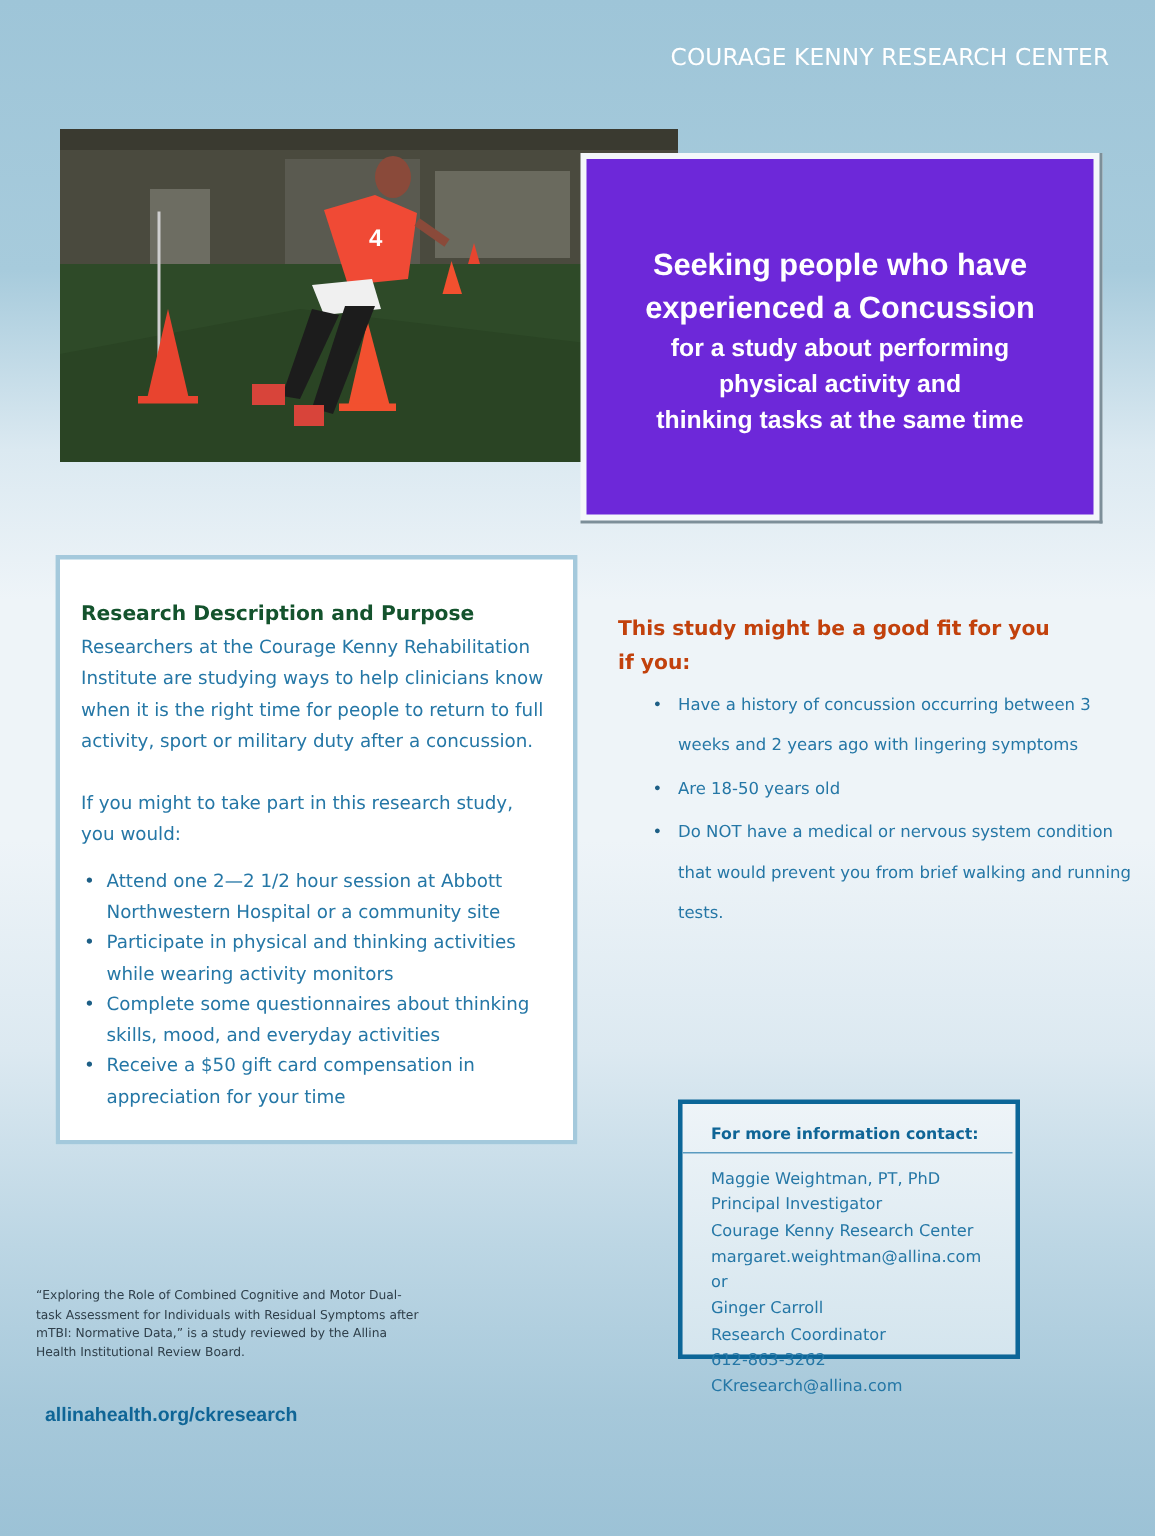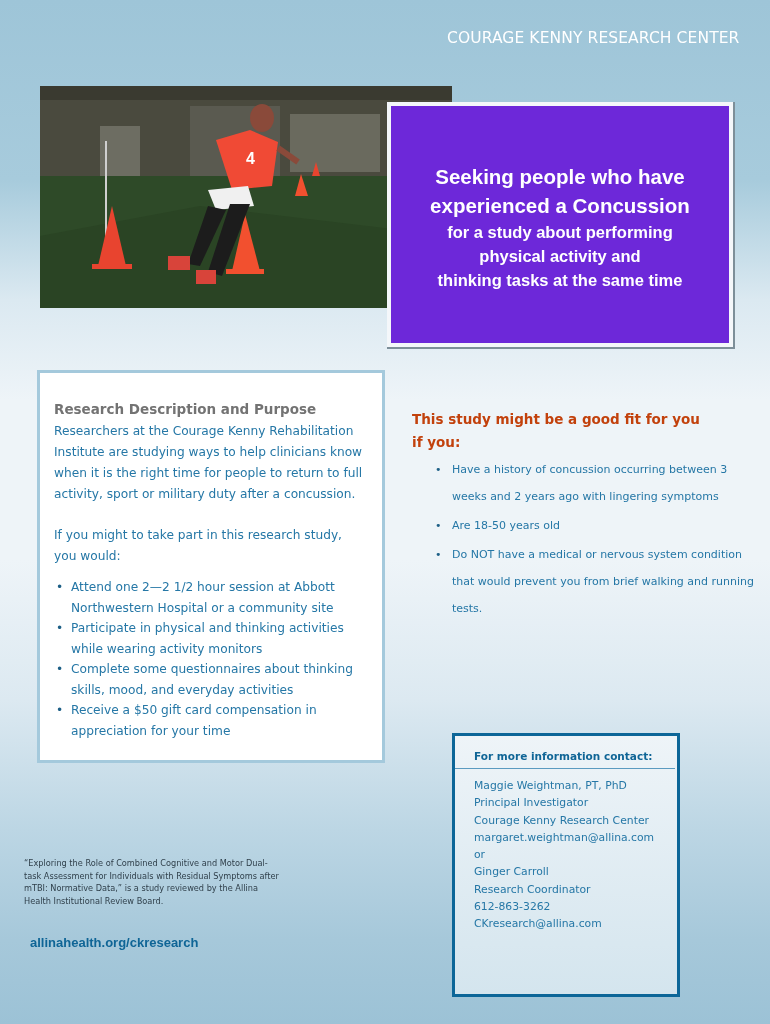--- a/index.html
+++ b/index.html
@@ -31,35 +31,35 @@
     width: 100%; height: 100%; background: #6d28d9;
     color: #ffffff; text-align: center; padding-top: 56px;
   }
   .hero-title { font-size: 20.5px; font-weight: bold; line-height: 29px; }
   .hero-sub { font-size: 16.5px; font-weight: bold; line-height: 24px; }
   .desc-box {
     position: absolute; left: 37px; top: 370px; width: 348px; height: 393px;
     background: #ffffff; border: 3px solid #a4c9dc; padding: 28px 14px 0 14px;
     font-family: "DejaVu Sans", sans-serif;
   }
-  .desc-title { font-size: 13.5px; font-weight: bold; color: #737373; margin-bottom: 4px; }
+  .desc-title { font-size: 13.5px; font-weight: bold; color: #14532d; margin-bottom: 4px; }
   .desc-p { font-size: 12.2px; line-height: 21px; color: #2577a6; }
   .desc-p.gap { margin-top: 20px; }
   ul.desc-list { list-style: none; margin-top: 10px; }
   ul.desc-list li { position: relative; padding-left: 17px; font-size: 12.2px; line-height: 20.5px; color: #2577a6; }
   ul.desc-list li::before { content: "•"; position: absolute; left: 2px; top: 0; color: #1d5f86; }
   .fit-title {
     position: absolute; left: 412px; top: 408px; width: 300px;
     font-family: "DejaVu Sans", sans-serif; font-size: 13.5px; font-weight: bold; line-height: 23px; color: #c2410c;
   }
   ul.fit-list { position: absolute; left: 435px; top: 456px; width: 320px; list-style: none; font-family: "DejaVu Sans", sans-serif; }
   ul.fit-list li { position: relative; padding-left: 17px; font-size: 11px; line-height: 27px; color: #2577a6; margin-bottom: 2px; }
   ul.fit-list li::before { content: "•"; position: absolute; left: 0; color: #1d5f86; }
   .contact-box {
-    position: absolute; left: 452px; top: 733px; width: 228px; height: 264px;
+    position: absolute; left: 452px; top: 733px; width: 228px; height: 173px;
     border: 3px solid #0c6698;
     background: linear-gradient(to bottom, #eef4f8, #d4e5ee);
     padding: 14px 0 0 0; font-family: "DejaVu Sans", sans-serif;
   }
   .contact-title { font-size: 10.5px; font-weight: bold; color: #0f6596; padding: 0 0 6px 19px; border-bottom: 1.5px solid #5b9bc0; margin: 0 2px 0 0; }
   .contact-lines { padding: 8px 0 0 19px; }
   .contact-lines div { font-size: 10.8px; line-height: 17.3px; color: #2577a6; }
   .citation {
     position: absolute; left: 24px; top: 857px; width: 260px;
     font-family: "DejaVu Sans", sans-serif; font-size: 8.2px; line-height: 12.6px; color: #2f3f4a;

